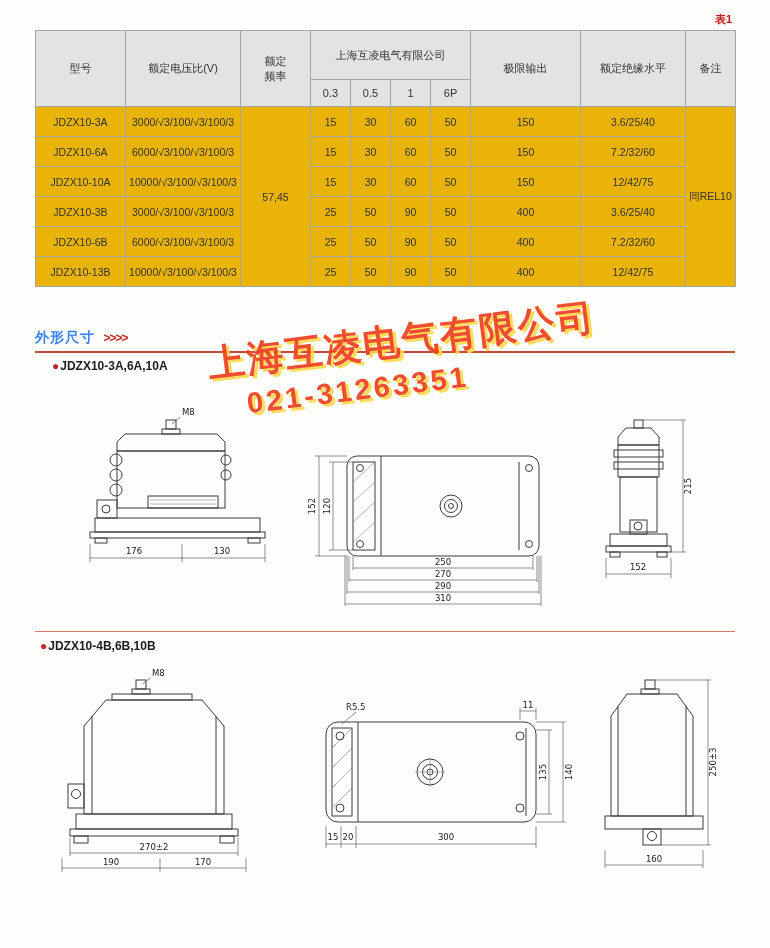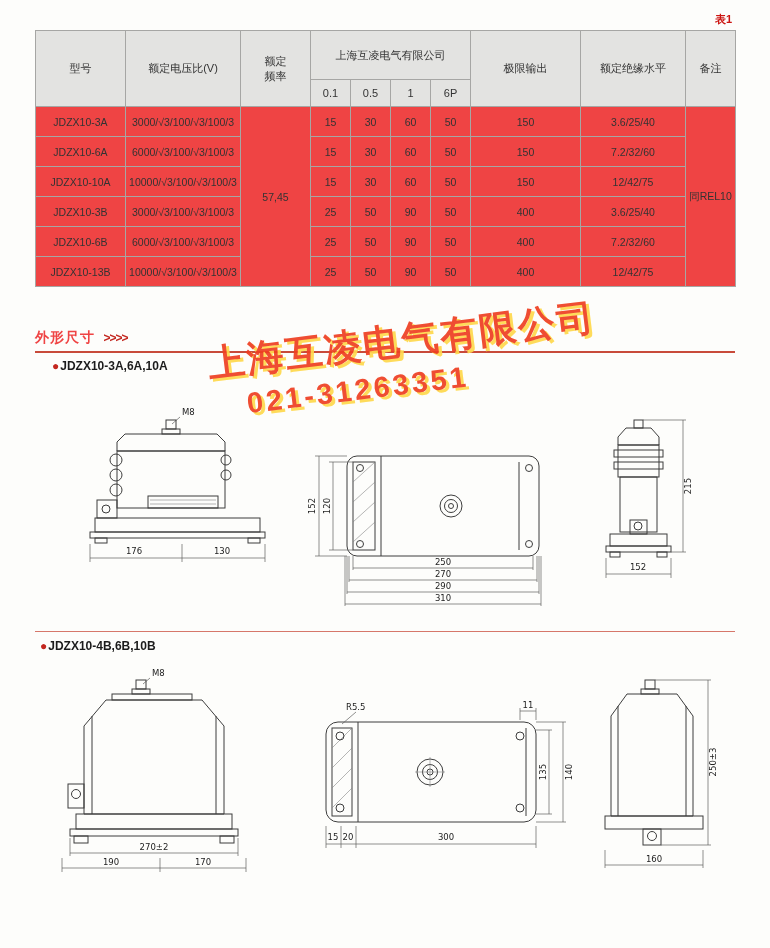--- a/index.html
+++ b/index.html
@@ -5,26 +5,26 @@
   html,body{margin:0;padding:0;background:#ffffff;}
   #page{position:relative;width:770px;height:948px;background:#fdfdfb;overflow:hidden;
         font-family:"Liberation Sans","DejaVu Sans",sans-serif;color:#333;}
 
   
   #tabletag{position:absolute;top:12px;right:38px;color:#cc1512;font-weight:bold;font-size:11px;margin-left:14px;}
   #spec{position:absolute;top:30px;left:35px;width:700px;border-collapse:collapse;table-layout:fixed;}
   #spec th,#spec td{border:1px solid #a6a6a4;text-align:center;vertical-align:middle;padding:2px;color:#333;}
   #spec th{background:#e3e3e1;font-weight:normal;font-size:11px;height:22px;}
   #spec thead tr:first-child th{height:44px;}
-  #spec td{background:#ef4444;font-size:10.5px;height:25px;}
+  #spec td{background:#eab308;font-size:10.5px;height:25px;}
   .wrap2{white-space:pre-line;}
 
   
   #sectionhead{position:absolute;top:328px;left:35px;}
-  #sectitle{color:#ef4444;font-weight:bold;font-size:14px;letter-spacing:1px;text-align:center;}
+  #sectitle{color:#3b82f6;font-weight:bold;font-size:14px;letter-spacing:1px;text-align:center;}
   #secmarks{color:#c3271f;font-size:12px;font-weight:bold;margin-left:4px;letter-spacing:-1px;}
   .redline{position:absolute;left:35px;width:700px;height:2px;background:#c84a3a;}
   .redline.thin{height:1px;opacity:.75;}
   .sublabel{position:absolute;font-weight:bold;font-size:12px;color:#1c1c1c;}
   .bullet{color:#c3271f;margin-right:1px;}
 
   
   #watermark{position:absolute;left:205px;top:340px;transform:rotate(-7deg);transform-origin:left top;
              z-index:6;pointer-events:none;opacity:.93;}
   .wm1{font-size:37px;font-weight:bold;color:#ef4023;text-shadow:3px 3px 0 #ffd94e;letter-spacing:2px;white-space:nowrap;}
@@ -63,21 +63,21 @@
         <th rowspan="2">型号</th>
         <th rowspan="2">额定电压比(V)</th>
         <th rowspan="2" class="wrap2">额定
 频率</th>
         <th colspan="4">上海互凌电气有限公司</th>
         <th rowspan="2">极限输出</th>
         <th rowspan="2">额定绝缘水平</th>
         <th rowspan="2">备注</th>
       </tr>
       <tr>
-        <th>0.1</th>
+        <th>0.3</th>
         <th>0.5</th>
         <th>1</th>
         <th>6P</th>
       </tr>
     </thead>
     <tbody>
       <tr>
         <td>JDZX10-3A</td>
         <td>3000/√3/100/√3/100/3</td>
         <td rowspan="6">57,45</td>

